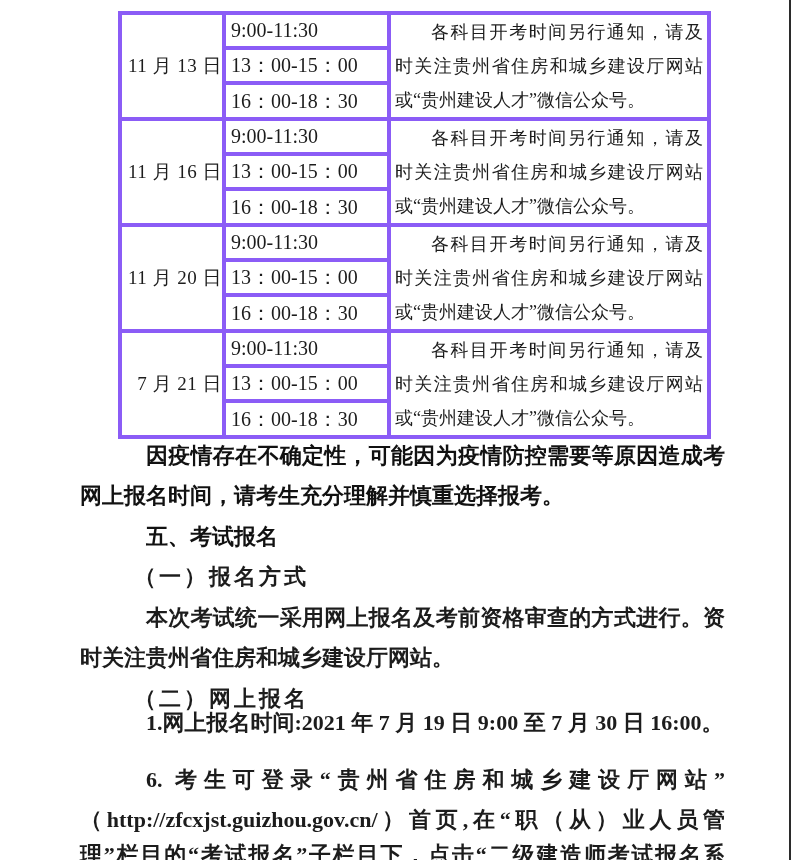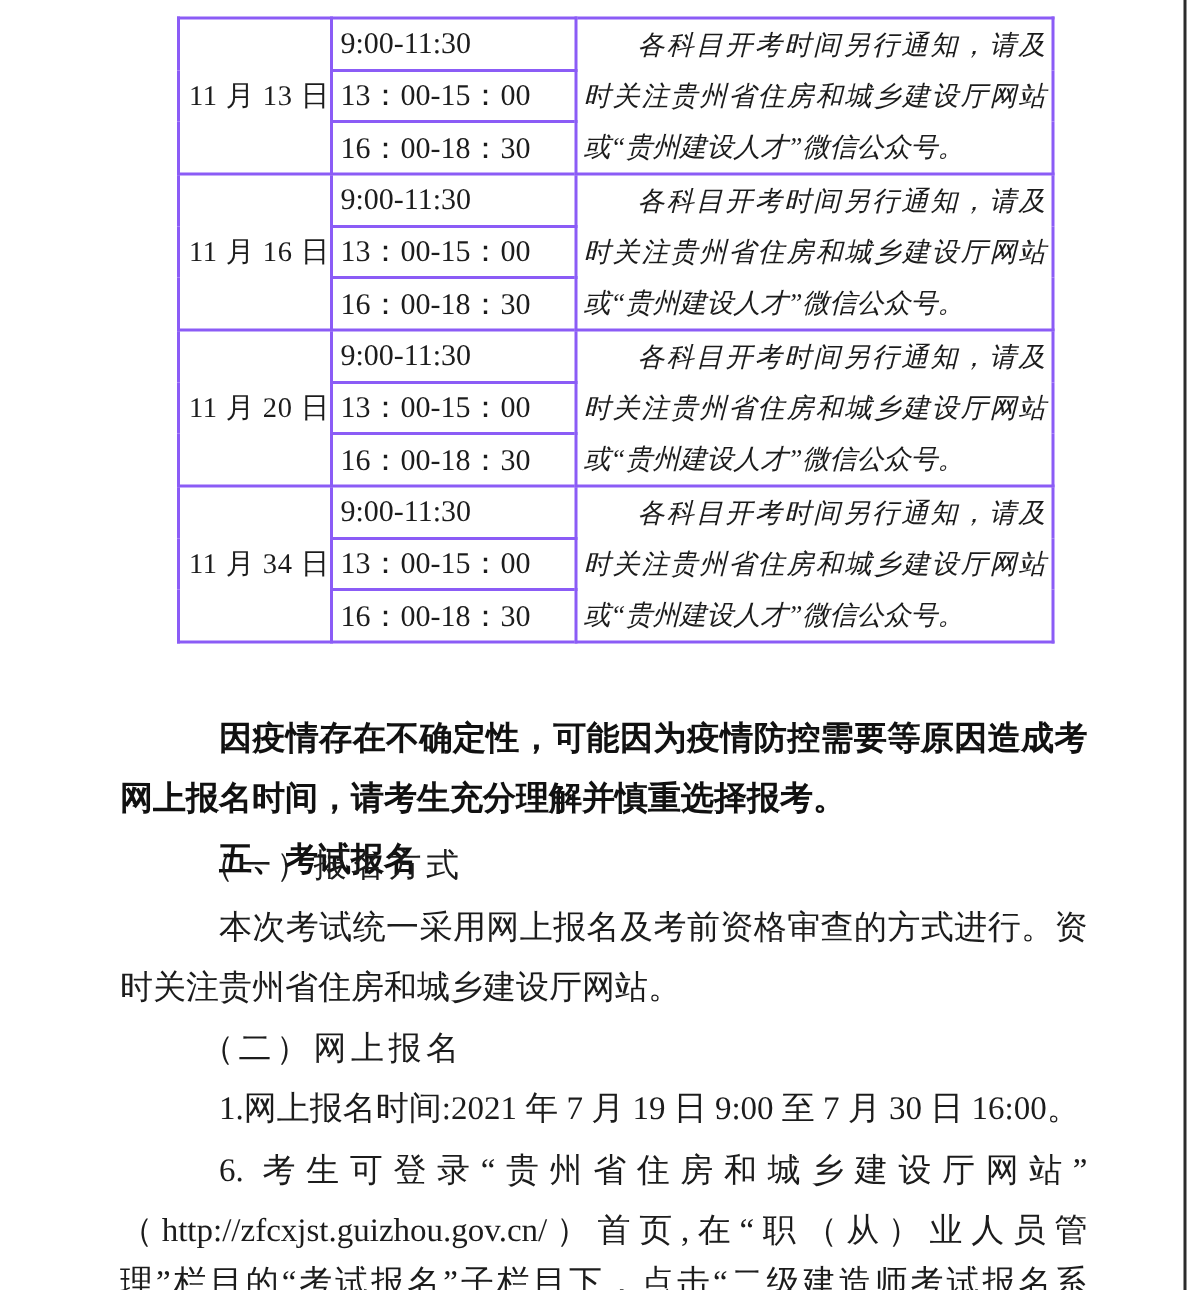--- a/index.html
+++ b/index.html
@@ -7,38 +7,38 @@
     width:792px;height:860px;position:relative;overflow:hidden;
     background:#ffffff;color:#1c1c1c;
     font-family:"Liberation Serif","DejaVu Serif",serif;
   }
   
   .sched{
     position:absolute;left:118px;top:11px;
     border-collapse:collapse;table-layout:fixed;
   }
   .sched td{
-    border:2px solid #8b5cf6;
+    border:4px solid #8b5cf6;
     font-size:20px;color:#1c1c1c;
     vertical-align:middle;
     margin-left:35px;
   }
   .sched tr{height:34px;}
   td.date{width:100px;text-align:right;padding:0;font-size:19px;letter-spacing:0.5px;}
   td.time{width:154px;padding:2px 2px 2px 5px;font-size:20px;}
-  td.note{width:308px;padding:0 4px;font-style:italic;}
+  td.note{width:308px;padding:0 4px;}
   .note-line{
     font-size:18px;line-height:34px;
     text-align:justify;
   }
   .note-line.spread{text-align-last:justify;}
   .note-line.ind{text-indent:36px;}
   
-  .bl{position:absolute;left:80px;width:645px;font-size:22px;line-height:28px;white-space:nowrap;}
-  .bold{font-family:"Liberation Sans","DejaVu Sans",sans-serif;font-weight:700;color:#111;margin-top:36px;}
+  .bl{position:absolute;left:80px;width:645px;font-size:22px;line-height:28px;white-space:nowrap;font-weight:bold;}
+  .bold{font-family:"Liberation Sans","DejaVu Sans",sans-serif;font-weight:700;color:#111;}
   .kai{letter-spacing:3px;}
   .spreadline{white-space:normal;text-align:justify;text-align-last:justify;}
   .ind66{text-indent:66px;}
   .l-146{left:146px;width:579px;}
   .l-134{left:134px;}
   
   .page-edge{position:absolute;top:0;height:860px;left:789px;width:2px;background:#2b2b2b;}
 </style>
 </head>
 <body>
@@ -88,21 +88,21 @@
     </td>
   </tr>
   <tr>
         <td class="time">13：00-15：00</td>
       </tr>
   <tr>
         <td class="time">16：00-18：30</td>
       </tr>
 
   <tr>
-    <td class="date" rowspan="3">11 月 34 日</td>
+    <td class="date" rowspan="3">7 月 21 日</td>
     <td class="time">9:00-11:30</td>
     <td class="note" rowspan="3">
       <div class="note-line spread ind">各科目开考时间另行通知，请及</div>
       <div class="note-line spread">时关注贵州省住房和城乡建设厅网站</div>
       <div class="note-line">或“贵州建设人才”微信公众号。</div>
     </td>
   </tr>
   <tr>
         <td class="time">13：00-15：00</td>
       </tr>
@@ -112,18 +112,18 @@
 </tbody>
   </table>
 
 <div class="bl bold spreadline ind66" style="top:442px">因疫情存在不确定性，可能因为疫情防控需要等原因造成考</div>
 <div class="bl bold" style="top:482px">网上报名时间，请考生充分理解并慎重选择报考。</div>
 <div class="bl bold l-146" style="top:523px">五、考试报名</div>
 <div class="bl kai l-134" style="top:563px">（一）报名方式</div>
 <div class="bl spreadline ind66" style="top:604px">本次考试统一采用网上报名及考前资格审查的方式进行。资</div>
 <div class="bl" style="top:644px">时关注贵州省住房和城乡建设厅网站。</div>
 <div class="bl kai l-134" style="top:685px">（二）网上报名</div>
-<div class="bl l-146" style="top:725px">1.网上报名时间:2021 年 7 月 19 日 9:00 至 7 月 30 日 16:00。</div>
+<div class="bl l-146" style="top:709px">1.网上报名时间:2021 年 7 月 19 日 9:00 至 7 月 30 日 16:00。</div>
 <div class="bl spreadline l-146" style="top:766px">6. 考生可登录“贵州省住房和城乡建设厅网站”</div>
 <div class="bl spreadline" style="top:806px">（http://zfcxjst.guizhou.gov.cn/）首页,在“职（从）业人员管</div>
 <div class="bl spreadline" style="top:841px">理”栏目的“考试报名”子栏目下，点击“二级建造师考试报名系</div>
 
 <div class="page-edge"></div>
 
 </body></html>

